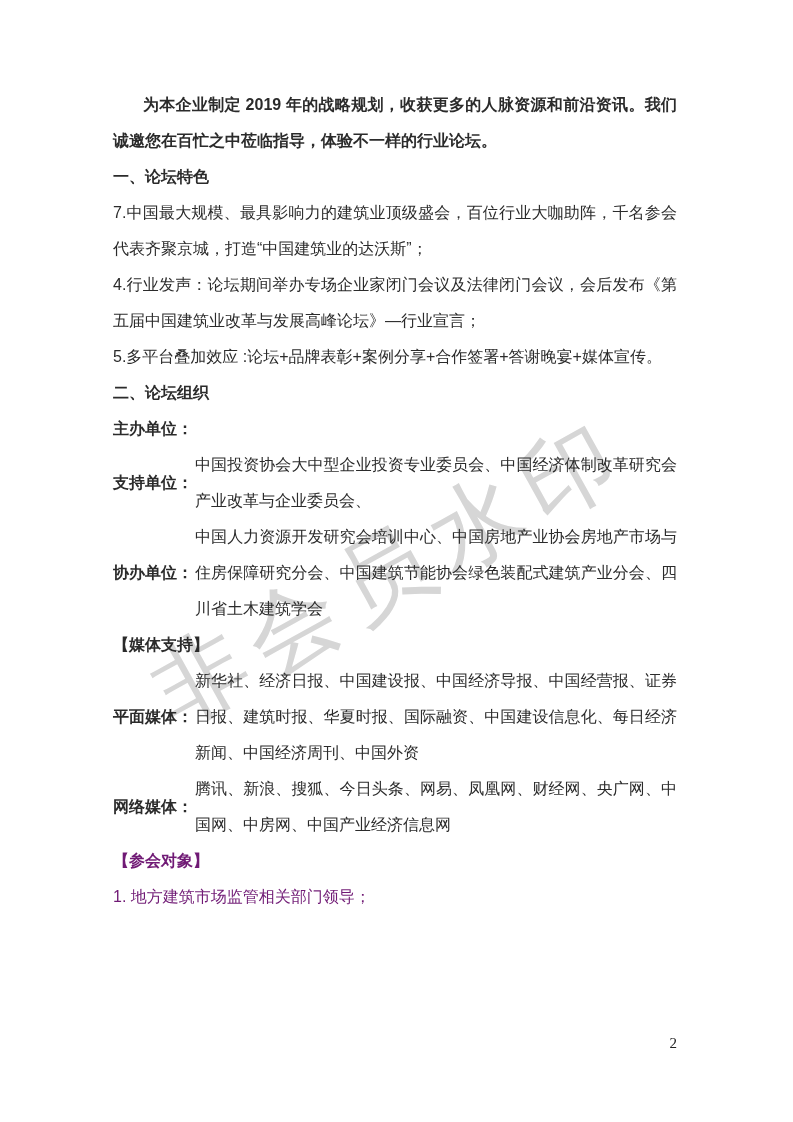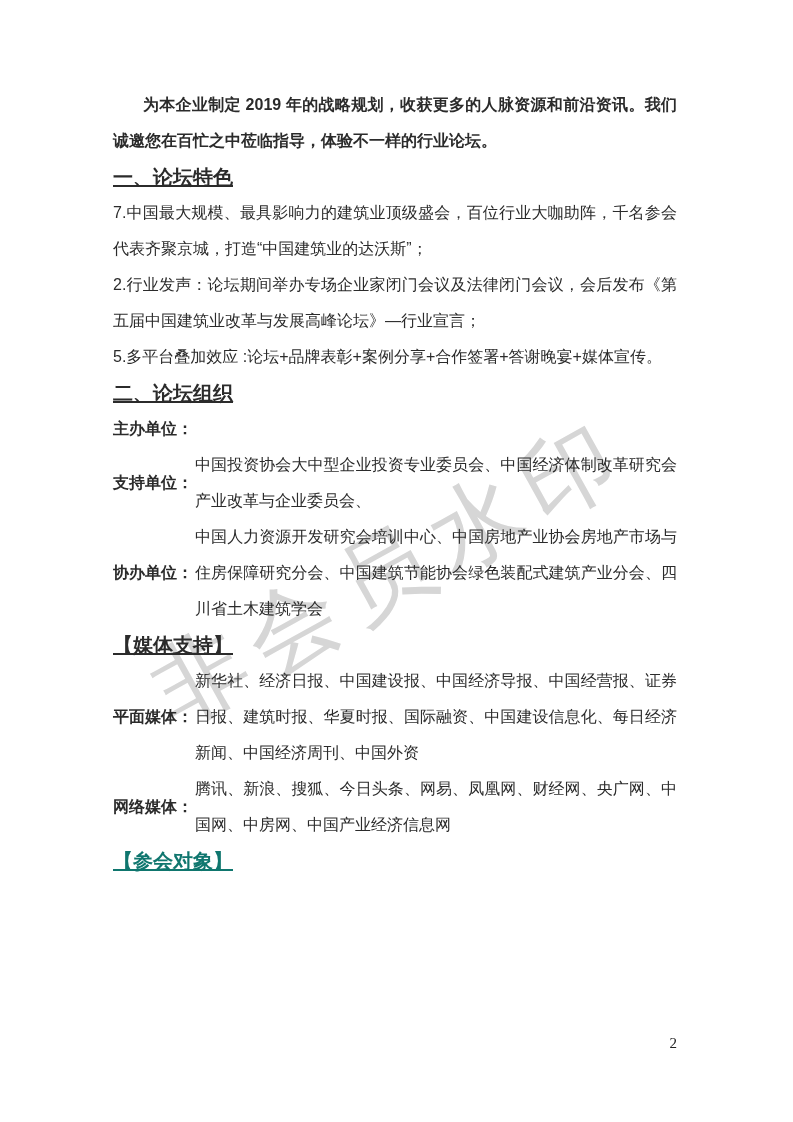--- a/index.html
+++ b/index.html
@@ -41,40 +41,39 @@
   }
   .content p, .content h3, .content .entry {
     margin: 0;
     padding: 0;
   }
   .intro {
     font-weight: bold;
     text-indent: 30px;
   }
   h3.sec-heading {
-    font-size: 20px;
+    font-size: 16px;
     font-weight: bold;
     text-align: left;
-    text-decoration: underline;
   }
   .entry {
     display: flex;
     align-items: center;
   }
   .entry .label {
     flex: 0 0 82px;
     font-weight: bold;
     white-space: nowrap;
   }
   .entry .value {
     flex: 1;
     text-align: justify;
   }
   .navy {
-    color: #0f766e;
+    color: #701a75;
   }
   .page-number {
     position: absolute;
     top: 1032px;
     right: 116px;
     z-index: 1;
     font-size: 15px;
     line-height: 22px;
     color: #222222;
     font-family: "Liberation Serif", "DejaVu Serif", serif;
@@ -87,21 +86,21 @@
 
   <div class="watermark">非会员水印</div>
 
   <div class="content">
 
     <p class="intro">为本企业制定 2019 年的战略规划，收获更多的人脉资源和前沿资讯。我们诚邀您在百忙之中莅临指导，体验不一样的行业论坛。</p>
 
     <h3 class="sec-heading">一、论坛特色</h3>
 
     <p>7.中国最大规模、最具影响力的建筑业顶级盛会，百位行业大咖助阵，千名参会代表齐聚京城，打造“中国建筑业的达沃斯”；</p>
-    <p>2.行业发声：论坛期间举办专场企业家闭门会议及法律闭门会议，会后发布《第五届中国建筑业改革与发展高峰论坛》—行业宣言；</p>
+    <p>4.行业发声：论坛期间举办专场企业家闭门会议及法律闭门会议，会后发布《第五届中国建筑业改革与发展高峰论坛》—行业宣言；</p>
     <p>5.多平台叠加效应 :论坛+品牌表彰+案例分享+合作签署+答谢晚宴+媒体宣传。</p>
 
     <h3 class="sec-heading">二、论坛组织</h3>
 
     <div class="entry">
       <span class="label">主办单位：</span>
     </div>
     <div class="entry">
       <span class="label">支持单位：</span>
       <span class="value">中国投资协会大中型企业投资专业委员会、中国经济体制改革研究会产业改革与企业委员会、</span>
@@ -117,18 +116,19 @@
       <span class="label">平面媒体：</span>
       <span class="value">新华社、经济日报、中国建设报、中国经济导报、中国经营报、证券日报、建筑时报、华夏时报、国际融资、中国建设信息化、每日经济新闻、中国经济周刊、中国外资</span>
     </div>
     <div class="entry">
       <span class="label">网络媒体：</span>
       <span class="value">腾讯、新浪、搜狐、今日头条、网易、凤凰网、财经网、央广网、中国网、中房网、中国产业经济信息网</span>
     </div>
 
     <h3 class="sec-heading navy">【参会对象】</h3>
 
+    <p class="navy">1. 地方建筑市场监管相关部门领导；</p>
 
   </div>
 
   <div class="page-number">2</div>
 
 </div>
 
 </body></html>

